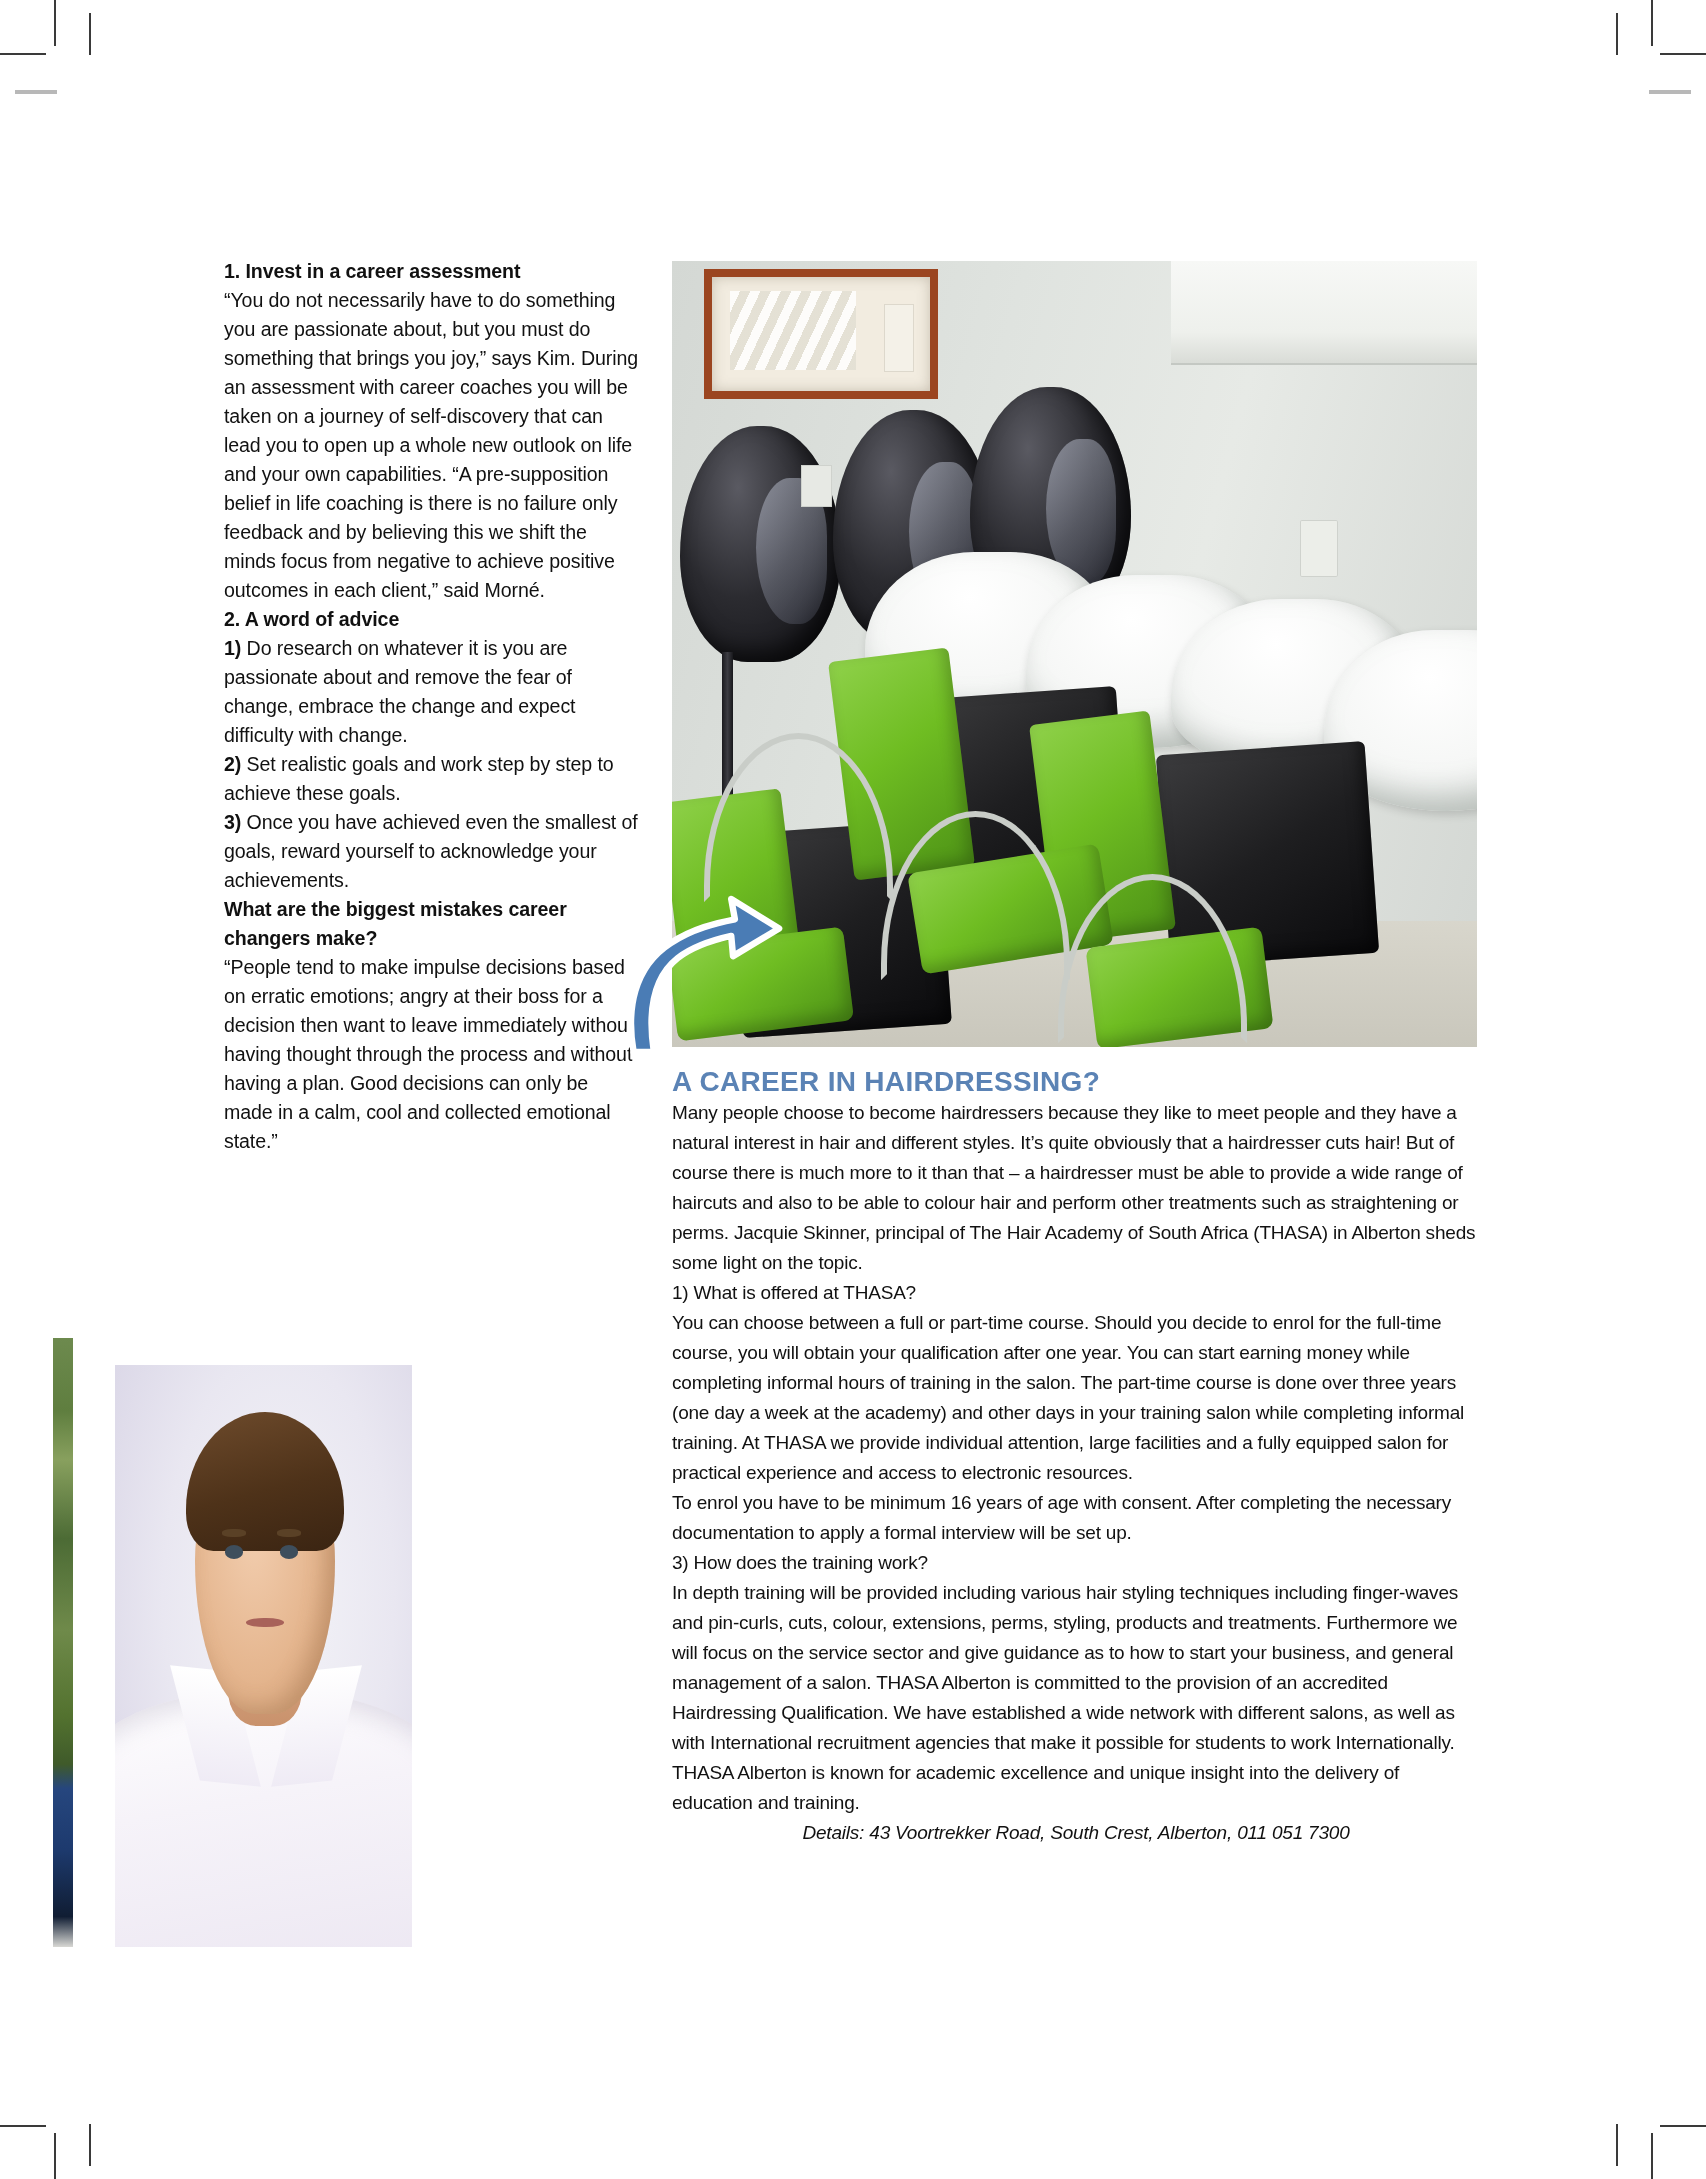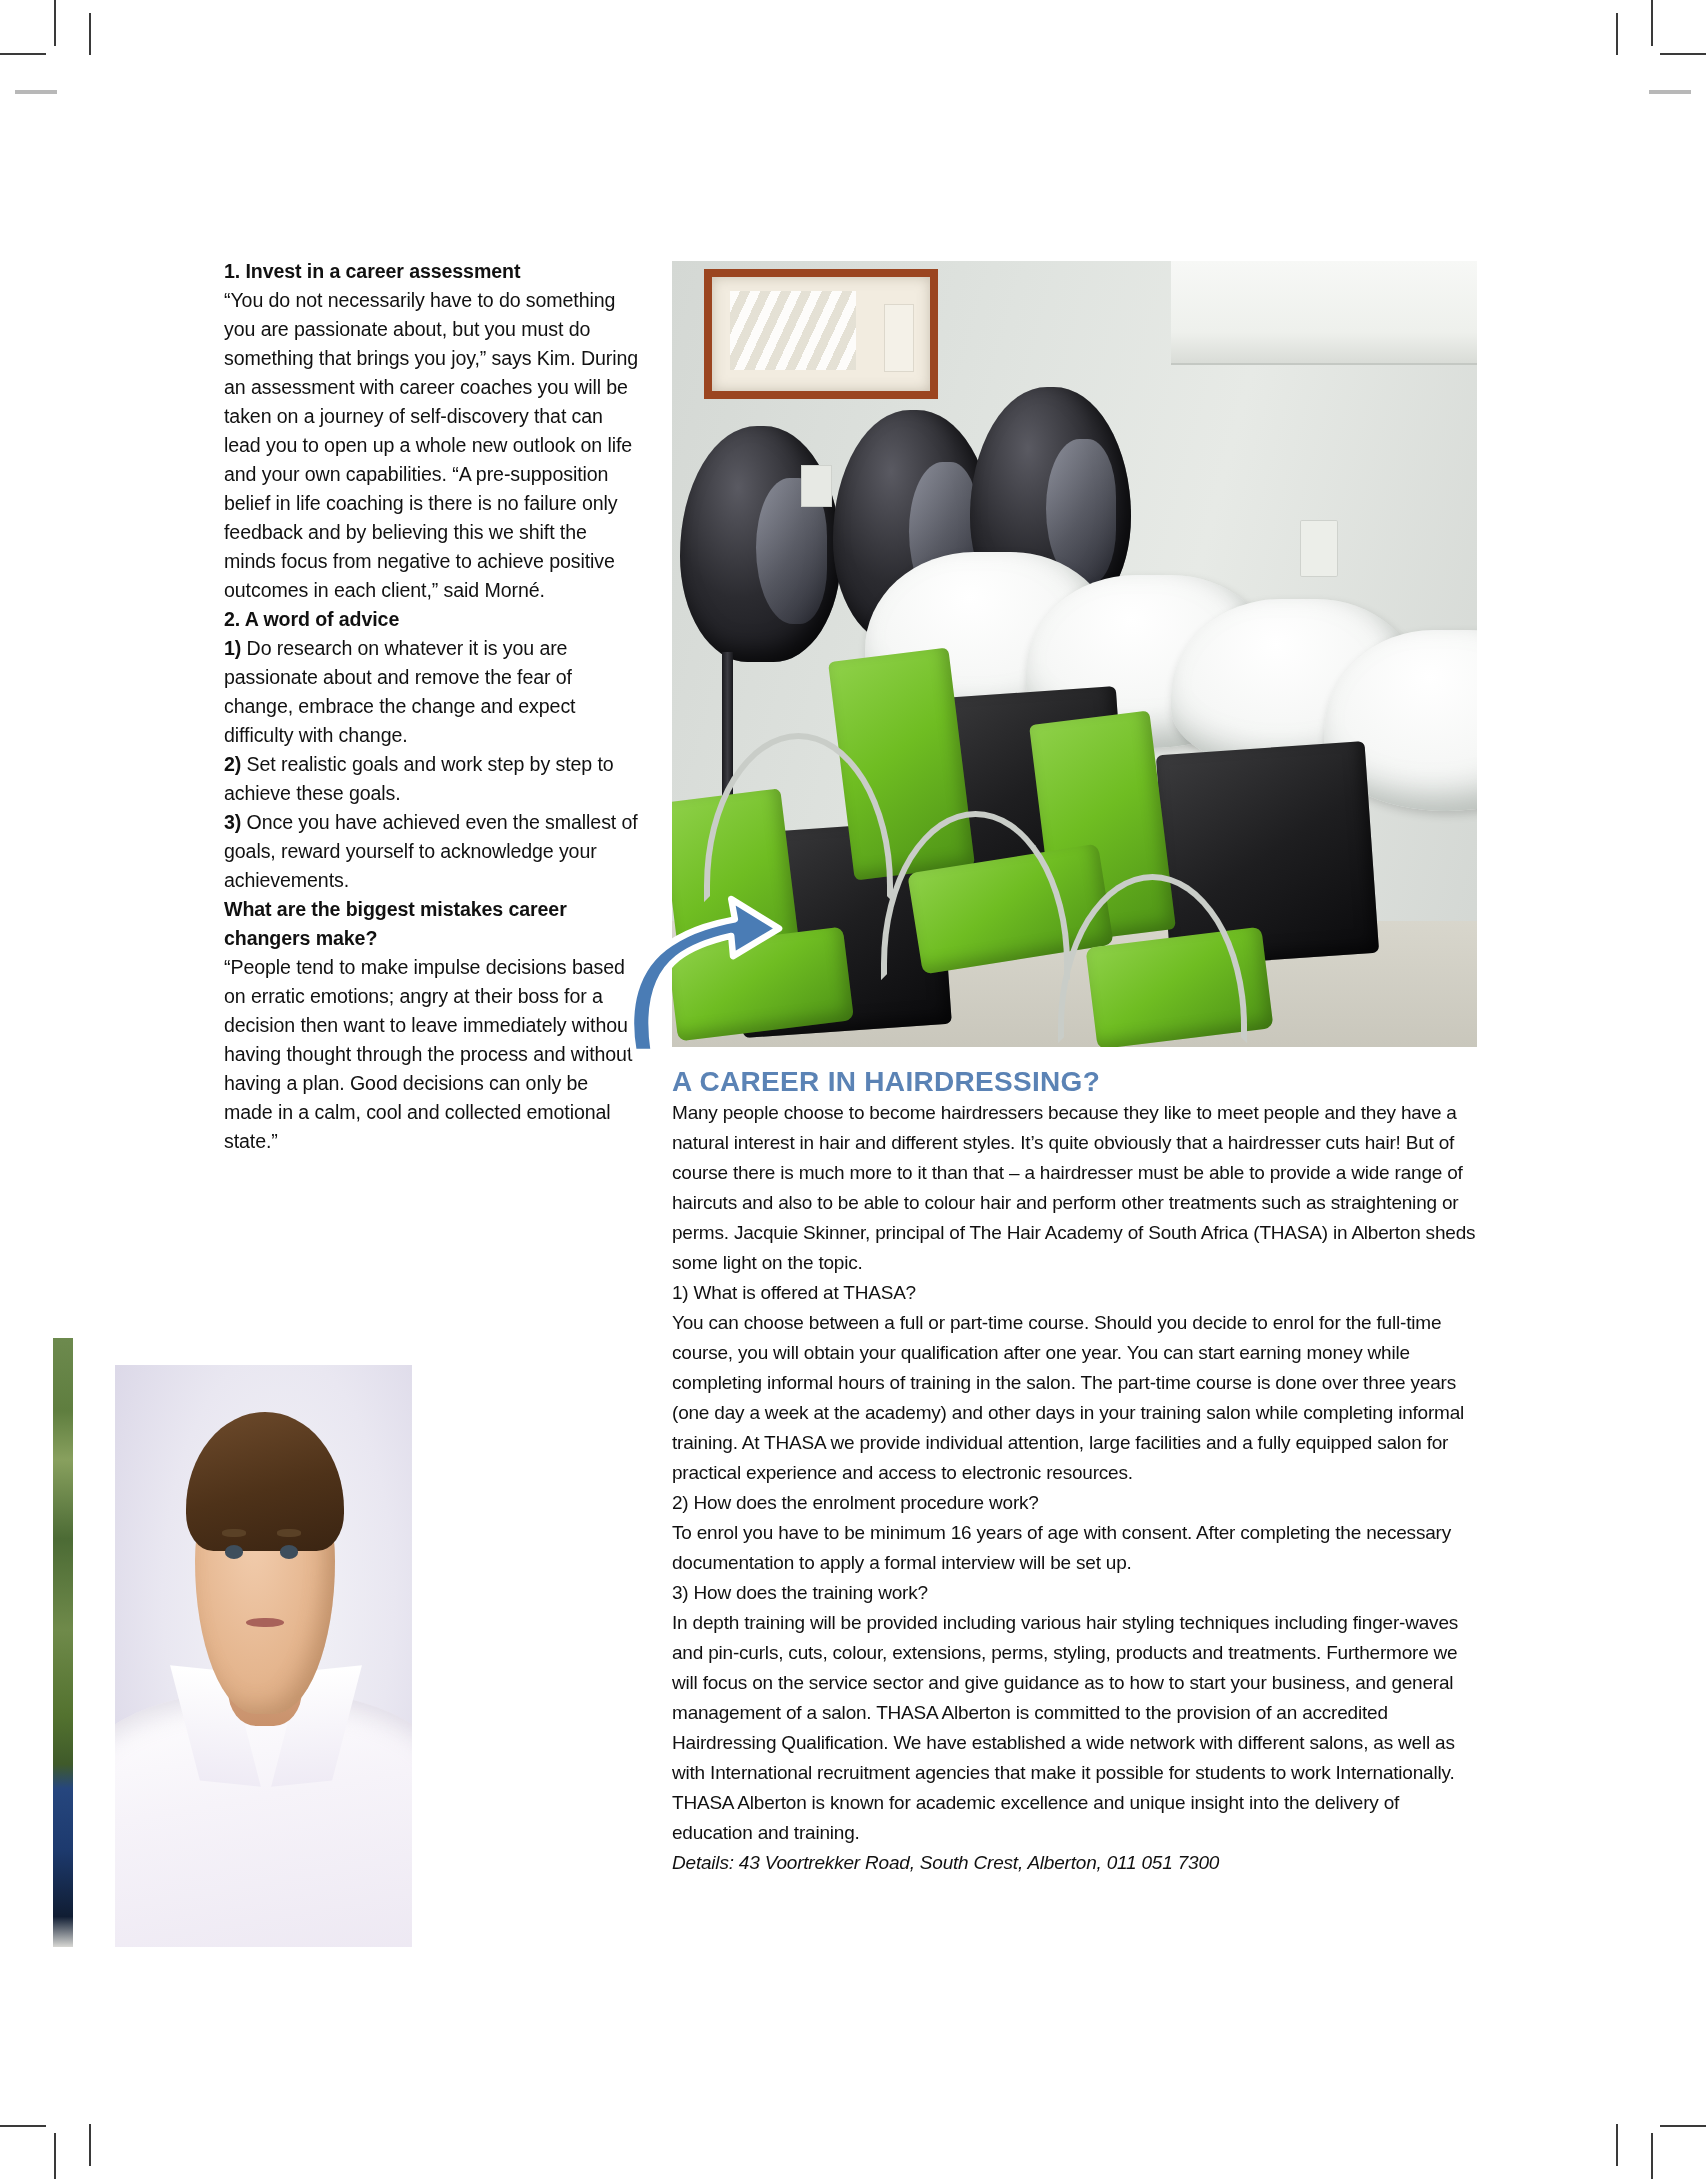--- a/index.html
+++ b/index.html
@@ -180,21 +180,21 @@
   }
   .col-right p { margin: 0; }
   .col-right .kicker {
     font-size: 28px;
     font-weight: 700;
     letter-spacing: 0.3px;
     line-height: 28px;
     margin-bottom: 1.8px;
   }
   .col-right b, .col-right strong { font-weight: 400; }
-  .col-right .ital { font-style: italic; }
+  .col-right .ital { font-style: italic; text-align: center; }
 
   
   .photo-portrait {
     position: absolute;
     left: 115px;
     top: 1365px;
     width: 297px;
     height: 582px;
     overflow: hidden;
     background: linear-gradient(160deg, #eef0f5 0%, #e6e4ef 45%, #dcd8e8 75%, #f3f2f6 100%);
@@ -344,21 +344,20 @@
                L 124 30 L 176 62 L 126 92 L 124 70
                C 106 74, 84 80, 66 94 C 38 116, 34 156, 40 196 Z" fill="#4a7cb5" stroke="#ffffff" stroke-width="7" stroke-linejoin="round"></path>
     </svg>
   </div>
 
   <div class="col-right">
     <p class="kicker" style="color:#5b83b5;">A CAREER IN HAIRDRESSING?</p>
     <p>Many people choose to become hairdressers because they like to meet people and they have a natural interest in hair and different styles. It’s quite obviously that a hairdresser cuts hair! But of course there is much more to it than that – a hairdresser must be able to provide a wide range of haircuts and also to be able to colour hair and perform other treatments such as straightening or perms. Jacquie Skinner, principal of The Hair Academy of South Africa (THASA) in Alberton sheds some light on the topic.</p>
     <p><b>1) What is offered at THASA?</b></p>
     <p>You can choose between a full or part-time course. Should you decide to enrol for the full-time course, you will obtain your qualification after one year. You can start earning money while completing informal hours of training in the salon. The part-time course is done over three years (one day a week at the academy) and other days in your training salon while completing informal training. At THASA we provide individual attention, large facilities and a fully equipped salon for practical experience and access to electronic resources.</p>
-    <p><b>2) How does the enrolment procedure work?</b></p>
     <p>To enrol you have to be minimum 16 years of age with consent. After completing the necessary documentation to apply a formal interview will be set up.</p>
     <p><b>3) How does the training work?</b></p>
     <p>In depth training will be provided including various hair styling techniques including finger-waves and pin-curls, cuts, colour, extensions, perms, styling, products and treatments. Furthermore we will focus on the service sector and give guidance as to how to start your business, and general management of a salon. THASA Alberton is committed to the provision of an accredited Hairdressing Qualification. We have established a wide network with different salons, as well as with International recruitment agencies that make it possible for students to work Internationally. THASA Alberton is known for academic excellence and unique insight into the delivery of education and training.</p>
     <p class="ital">Details: 43 Voortrekker Road, South Crest, Alberton, 011 051 7300</p>
   </div>
 
   <div class="photo-portrait">
     <div class="pp-bg"></div>
     <div class="pp-shirt"></div>
     <div class="pp-collarL"></div>

